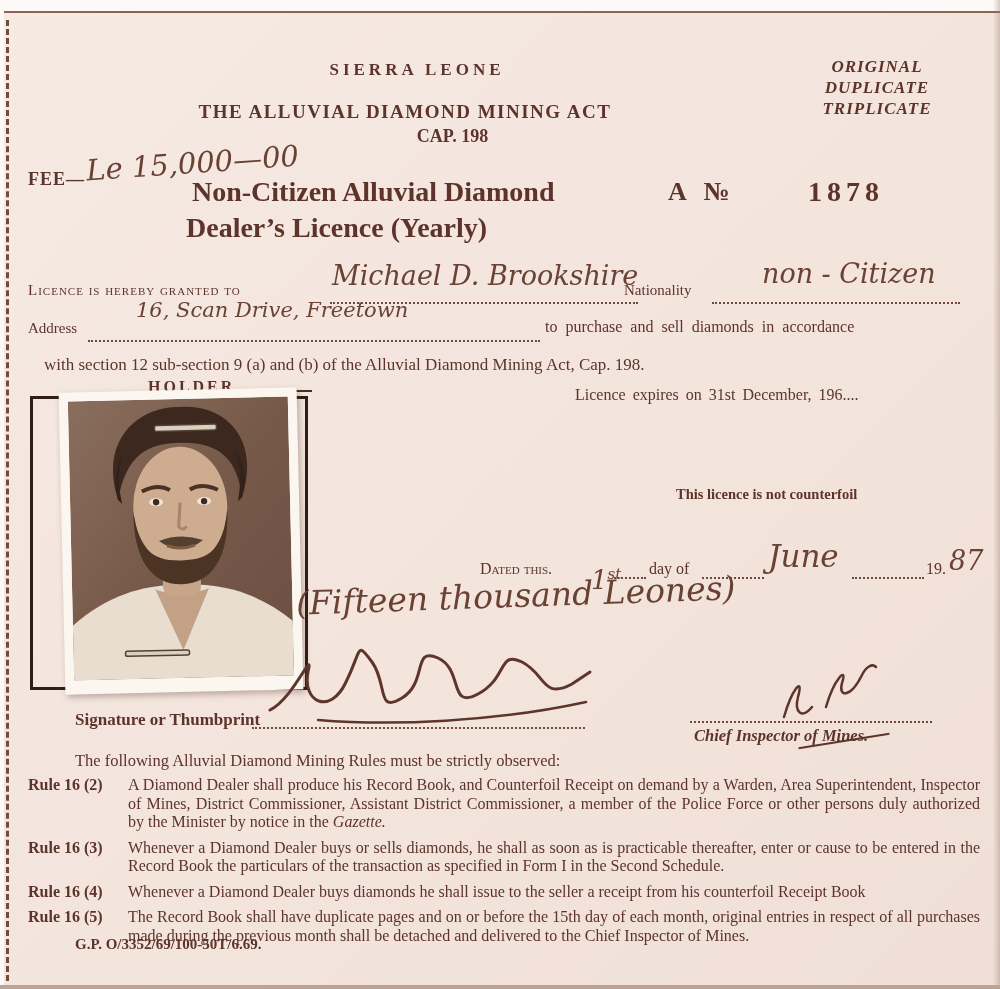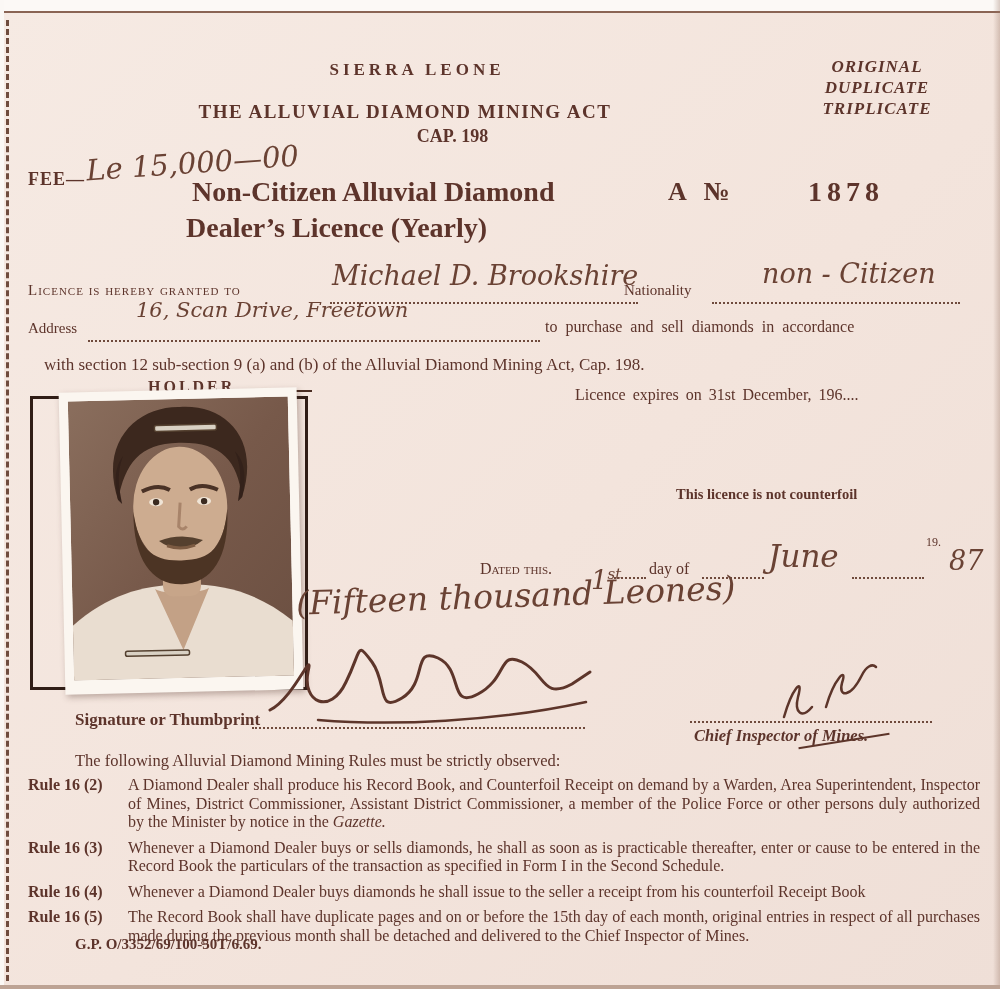--- a/index.html
+++ b/index.html
@@ -70,21 +70,21 @@
   .photo svg { display:block; width:100%; height:100%; }
 
   .expires { top:386px; left:575px; font-size:16px; word-spacing:3px; }
   .transfer { top:486px; left:676px; font-size:14.5px; font-weight:bold; }
 
   .dated-label { top:560px; left:480px; font-size:16px; }
   .day-hand { top:565px; left:591px; font-size:26px; }
   .day-hand sup { font-size:15px; }
   .dayof { top:560px; left:649px; font-size:16px; }
   .month-hand { top:538px; left:768px; font-size:31px; }
-  .year-printed { top:535px; left:926px; font-size:12px; }
+  .year-printed { top:560px; left:926px; font-size:16px; }
   .year-hand { top:545px; left:949px; font-size:27px; }
 
   .amount-words { top:576px; left:296px; font-size:33px; transform:rotate(-2deg); }
 
   .sig-main { left:262px; top:628px; }
   .sig-label { top:710px; left:75px; font-size:17px; font-weight:600; }
   .insp-sig { left:756px; top:655px; }
   .insp-title { top:726px; left:694px; font-size:16.5px; font-weight:bold; font-style:italic; }
   .strike { position:absolute; left:798px; top:740px; width:92px; height:2px; background:#5d352a; transform:rotate(-9deg); }
 

